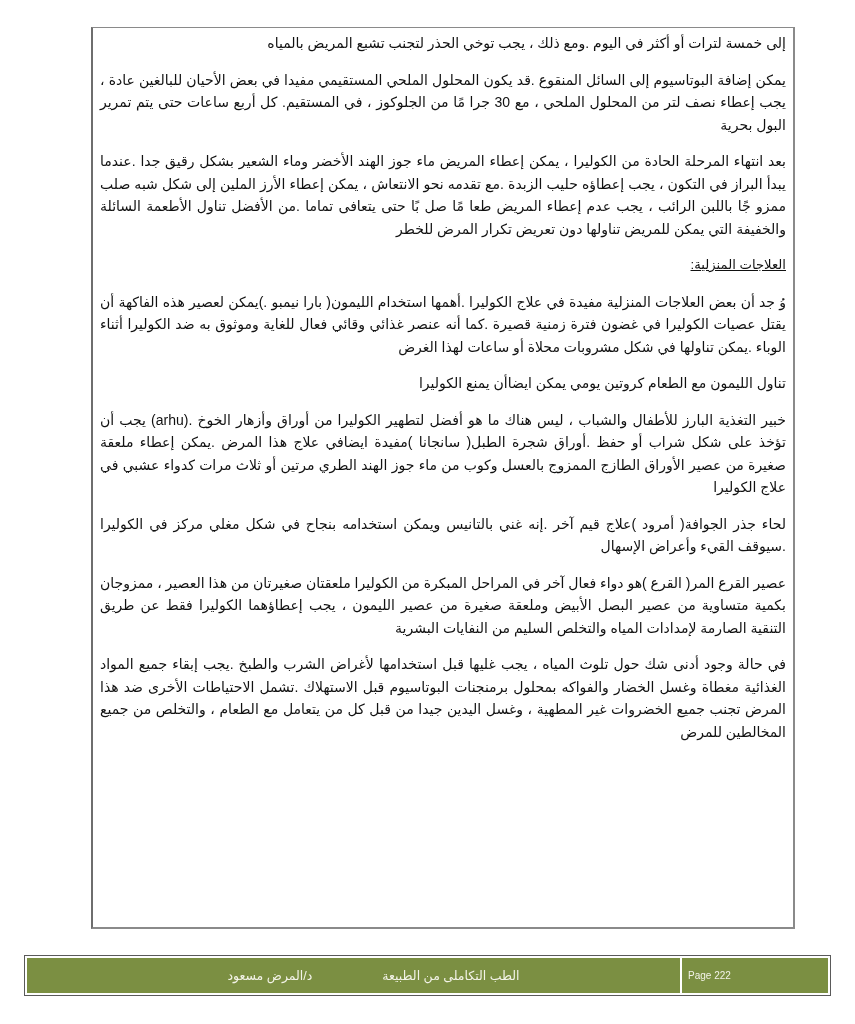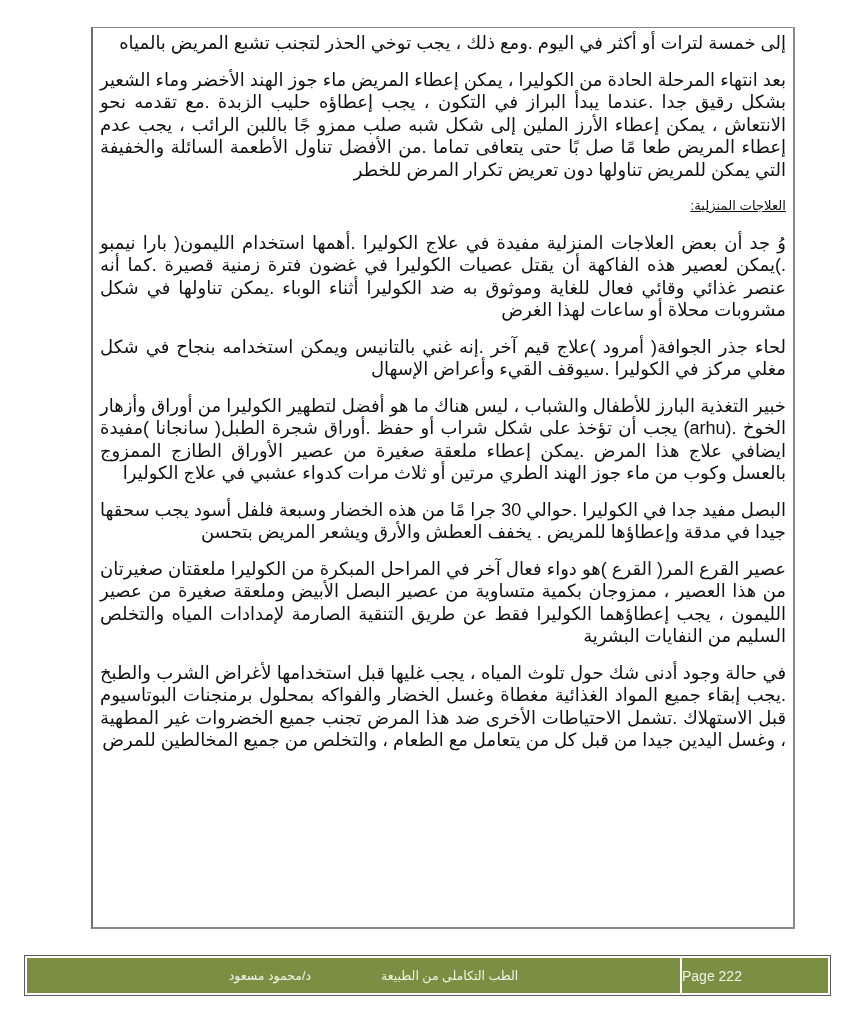--- a/index.html
+++ b/index.html
@@ -24,21 +24,21 @@
       border-left: 2px solid #6e6e6e;
       border-right: 2px solid #8a8a8a;
       border-top: 1px solid #8a8a8a;
       border-bottom: 2px solid #8a8a8a;
       box-sizing: border-box;
       padding: 4px 7px 0 7px;
       direction: rtl;
       text-align: justify;
     }
     .para {
-      font-size: 18px;
+      font-size: 14px;
       line-height: 22.5px;
       margin: 0 0 14px 0;
       direction: rtl;
       text-align: justify;
       text-align-last: right;
     }
     .heading {
       font-size: 13.2px;
       line-height: 22.5px;
       margin: 0 0 14px 0;
@@ -70,43 +70,44 @@
       letter-spacing: 3px;
       direction: rtl;
       gap: 70px;
       padding-left: 40px;
     }
     .footer-page-cell {
       width: 146px;
       background: #7b8f42;
       display: flex;
       align-items: center;
-      padding-left: 0;
+      padding-left: 6px;
       box-sizing: border-box;
       color: #f3f3e8;
-      font-size: 14px;
+      font-size: 10px;
       direction: ltr;
     }
   </style>
 </head>
 <body>
 
 <div class="content-box">
   <p class="para">إلى خمسة لترات أو أكثر في اليوم .ومع ذلك ، يجب توخي الحذر لتجنب تشبع المريض بالمياه</p>
+  <p class="para">يمكن إضافة البوتاسيوم إلى السائل المنقوع .قد يكون المحلول الملحي المستقيمي مفيدا في بعض الأحيان للبالغين عادة ، يجب إعطاء نصف لتر من المحلول الملحي ، مع 30 جرا مًا من الجلوكوز ، في المستقيم. كل أربع ساعات حتى يتم تمرير البول بحرية</p>
   <p class="para">بعد انتهاء المرحلة الحادة من الكوليرا ، يمكن إعطاء المريض ماء جوز الهند الأخضر وماء الشعير بشكل رقيق جدا .عندما يبدأ البراز في التكون ، يجب إعطاؤه حليب الزبدة .مع تقدمه نحو الانتعاش ، يمكن إعطاء الأرز الملين إلى شكل شبه صلب ممزو جًا باللبن الرائب ، يجب عدم إعطاء المريض طعا مًا صل بًا حتى يتعافى تماما .من الأفضل تناول الأطعمة السائلة والخفيفة التي يمكن للمريض تناولها دون تعريض تكرار المرض للخطر</p>
   <p class="heading">العلاجات المنزلية:</p>
   <p class="para">وُ جد أن بعض العلاجات المنزلية مفيدة في علاج الكوليرا .أهمها استخدام الليمون( بارا نيمبو .)يمكن لعصير هذه الفاكهة أن يقتل عصيات الكوليرا في غضون فترة زمنية قصيرة .كما أنه عنصر غذائي وقائي فعال للغاية وموثوق به ضد الكوليرا أثناء الوباء .يمكن تناولها في شكل مشروبات محلاة أو ساعات لهذا الغرض</p>
+  <p class="para">تناول الليمون مع الطعام كروتين يومي يمكن ايضاأن يمنع الكوليرا</p>
+  <p class="para">خبير التغذية البارز للأطفال والشباب ، ليس هناك ما هو أفضل لتطهير الكوليرا من أوراق وأزهار الخوخ .(arhu) يجب أن تؤخذ على شكل شراب أو حفظ .أوراق شجرة الطبل( سانجانا )مفيدة ايضافي علاج هذا المرض .يمكن إعطاء ملعقة صغيرة من عصير الأوراق الطازج الممزوج بالعسل وكوب من ماء جوز الهند الطري مرتين أو ثلاث مرات كدواء عشبي في علاج الكوليرا</p>
   <p class="para">لحاء جذر الجوافة( أمرود )علاج قيم آخر .إنه غني بالتانيس ويمكن استخدامه بنجاح في شكل مغلي مركز في الكوليرا .سيوقف القيء وأعراض الإسهال</p>
-  <p class="para">خبير التغذية البارز للأطفال والشباب ، ليس هناك ما هو أفضل لتطهير الكوليرا من أوراق وأزهار الخوخ .(arhu) يجب أن تؤخذ على شكل شراب أو حفظ .أوراق شجرة الطبل( سانجانا )مفيدة ايضافي علاج هذا المرض .يمكن إعطاء ملعقة صغيرة من عصير الأوراق الطازج الممزوج بالعسل وكوب من ماء جوز الهند الطري مرتين أو ثلاث مرات كدواء عشبي في علاج الكوليرا</p>
-  <p class="para">البصل مفيد جدا في الكوليرا .حوالي 30 جرا مًا من هذه الخضار وسبعة فلفل أسود يجب سحقها جيدا في مدقة وإعطاؤها للمريض . يخفف العطش والأرق ويشعر المريض بتحسن</p>
   <p class="para">عصير القرع المر( القرع )هو دواء فعال آخر في المراحل المبكرة من الكوليرا ملعقتان صغيرتان من هذا العصير ، ممزوجان بكمية متساوية من عصير البصل الأبيض وملعقة صغيرة من عصير الليمون ، يجب إعطاؤهما الكوليرا فقط عن طريق التنقية الصارمة لإمدادات المياه والتخلص السليم من النفايات البشرية</p>
   <p class="para">في حالة وجود أدنى شك حول تلوث المياه ، يجب غليها قبل استخدامها لأغراض الشرب والطبخ .يجب إبقاء جميع المواد الغذائية مغطاة وغسل الخضار والفواكه بمحلول برمنجنات البوتاسيوم قبل الاستهلاك .تشمل الاحتياطات الأخرى ضد هذا المرض تجنب جميع الخضروات غير المطهية ، وغسل اليدين جيدا من قبل كل من يتعامل مع الطعام ، والتخلص من جميع المخالطين للمرض</p>
 </div>
 
 <div class="footer-outer">
   <div class="footer-title-cell">
     <span>الطب التكاملى من الطبيعة</span>
-    <span>د/محمود مسعود</span>
+    <span>د/المرض مسعود</span>
   </div>
   <div class="footer-page-cell">
     <span>Page 222</span>
   </div>
 </div>
 
 </body></html>

